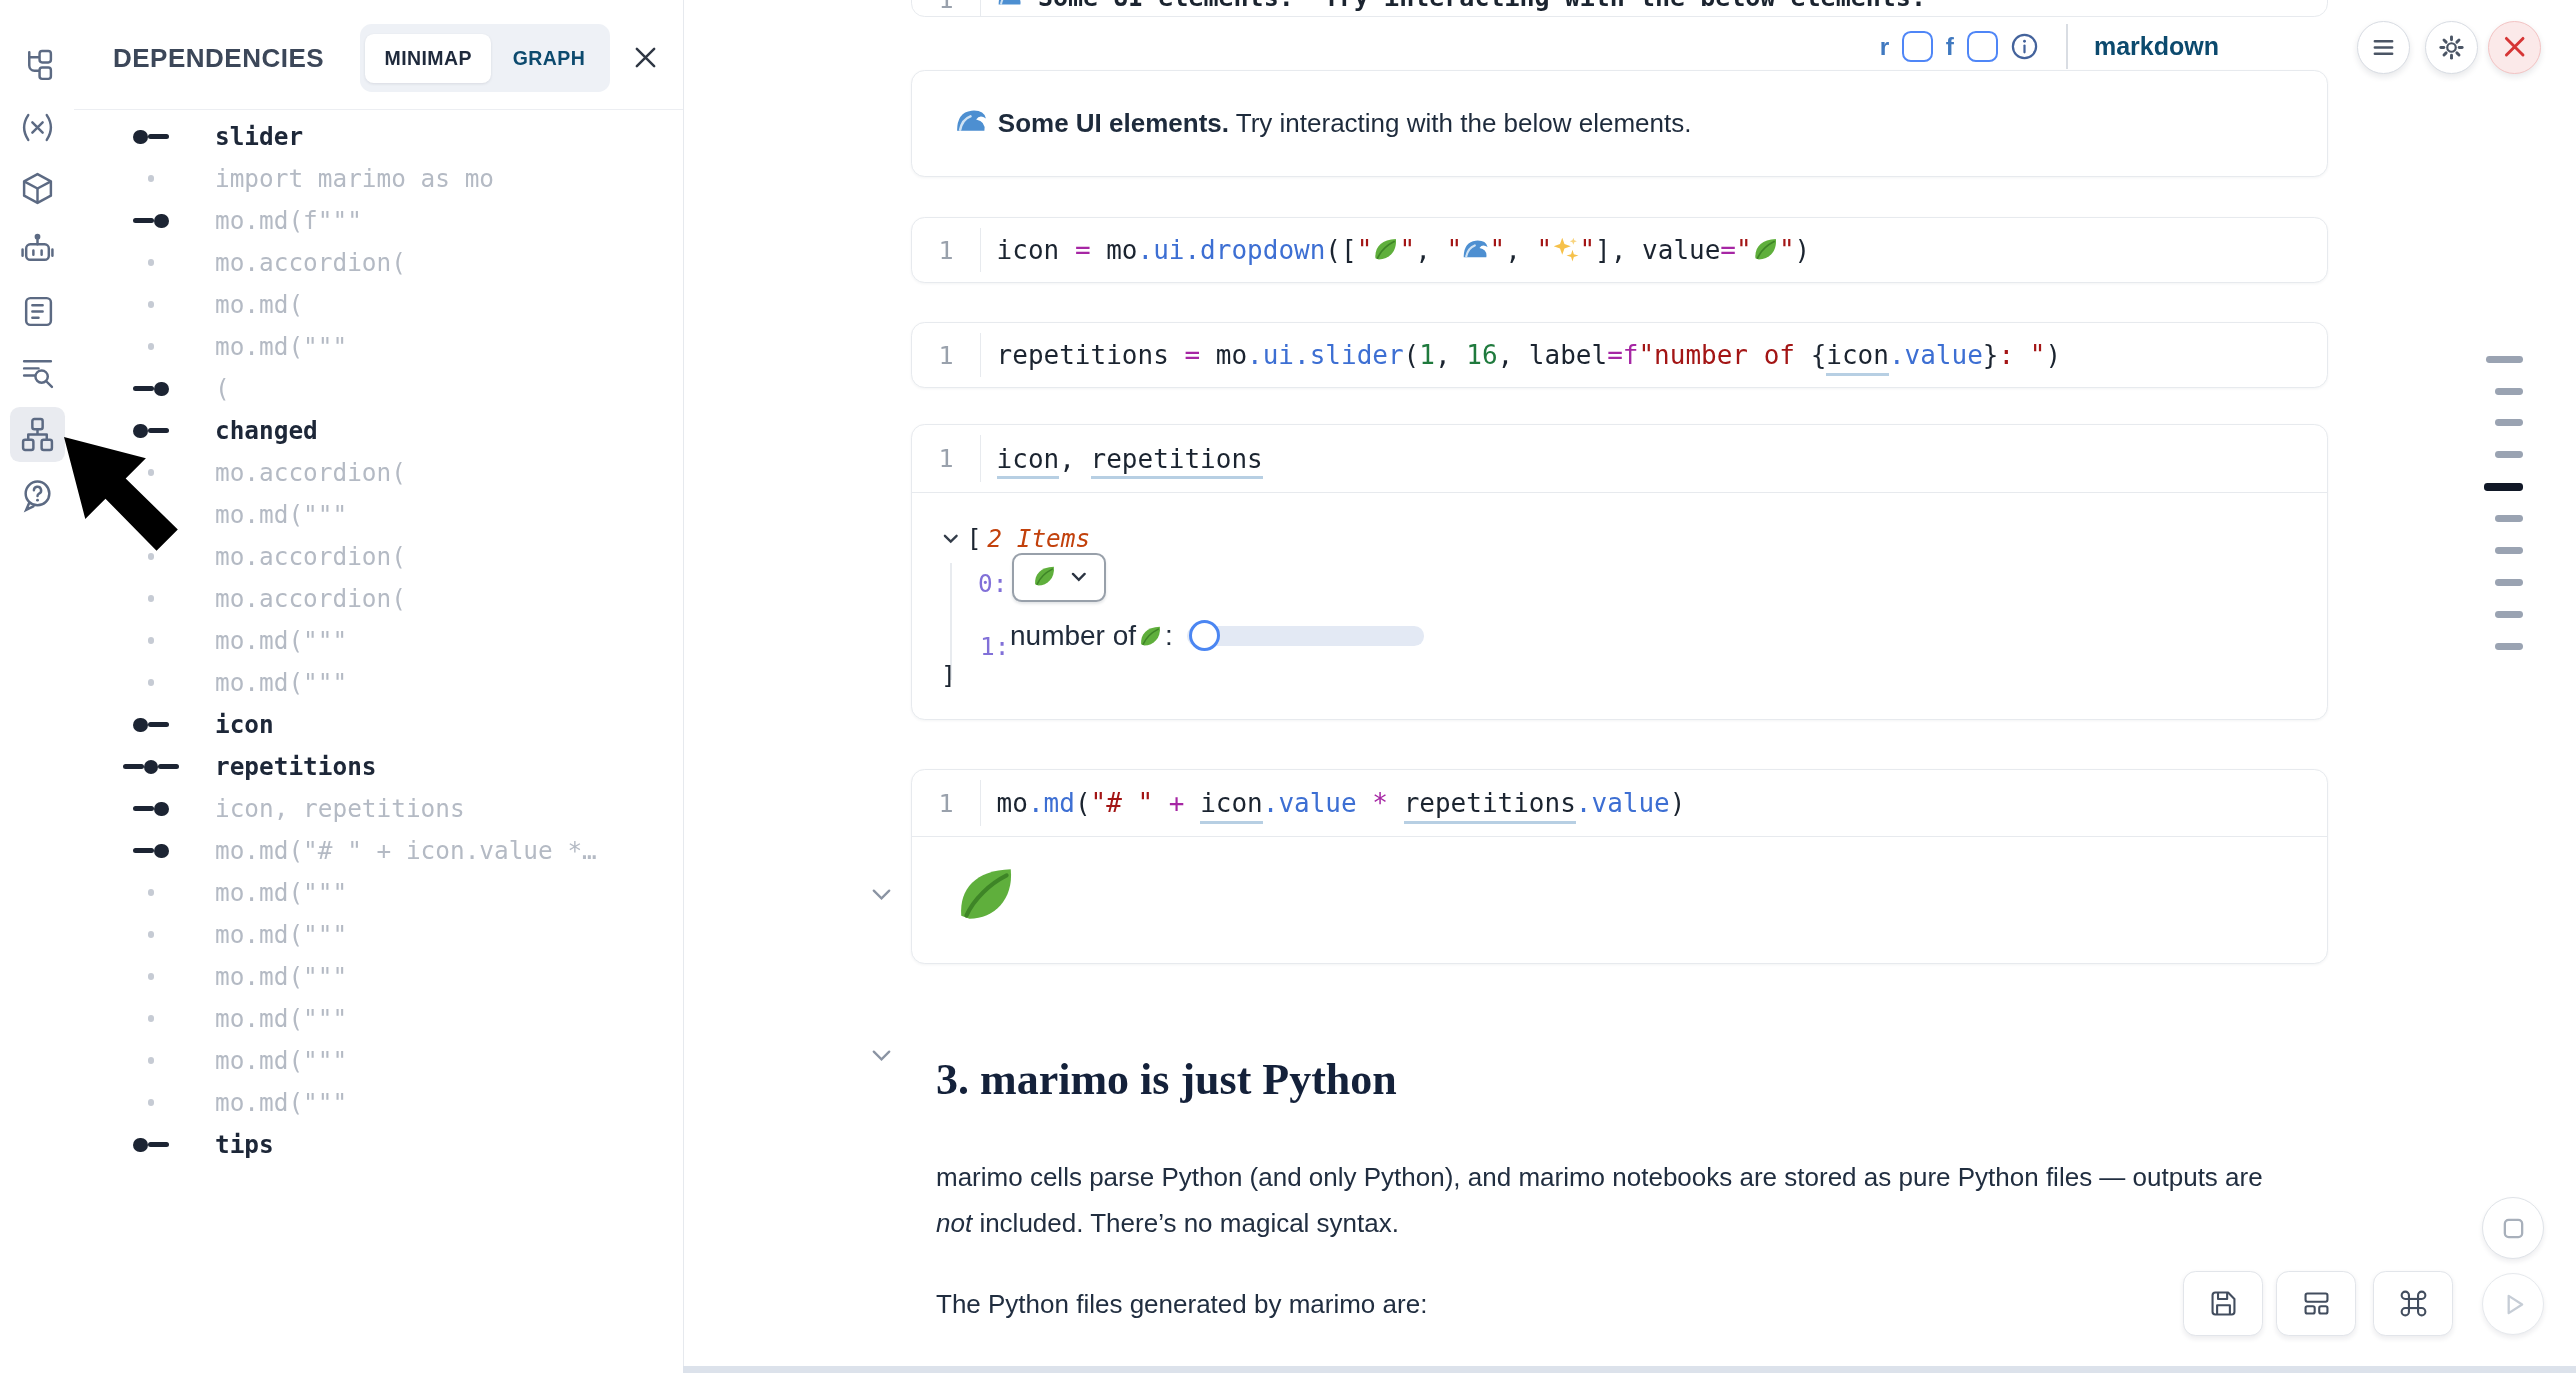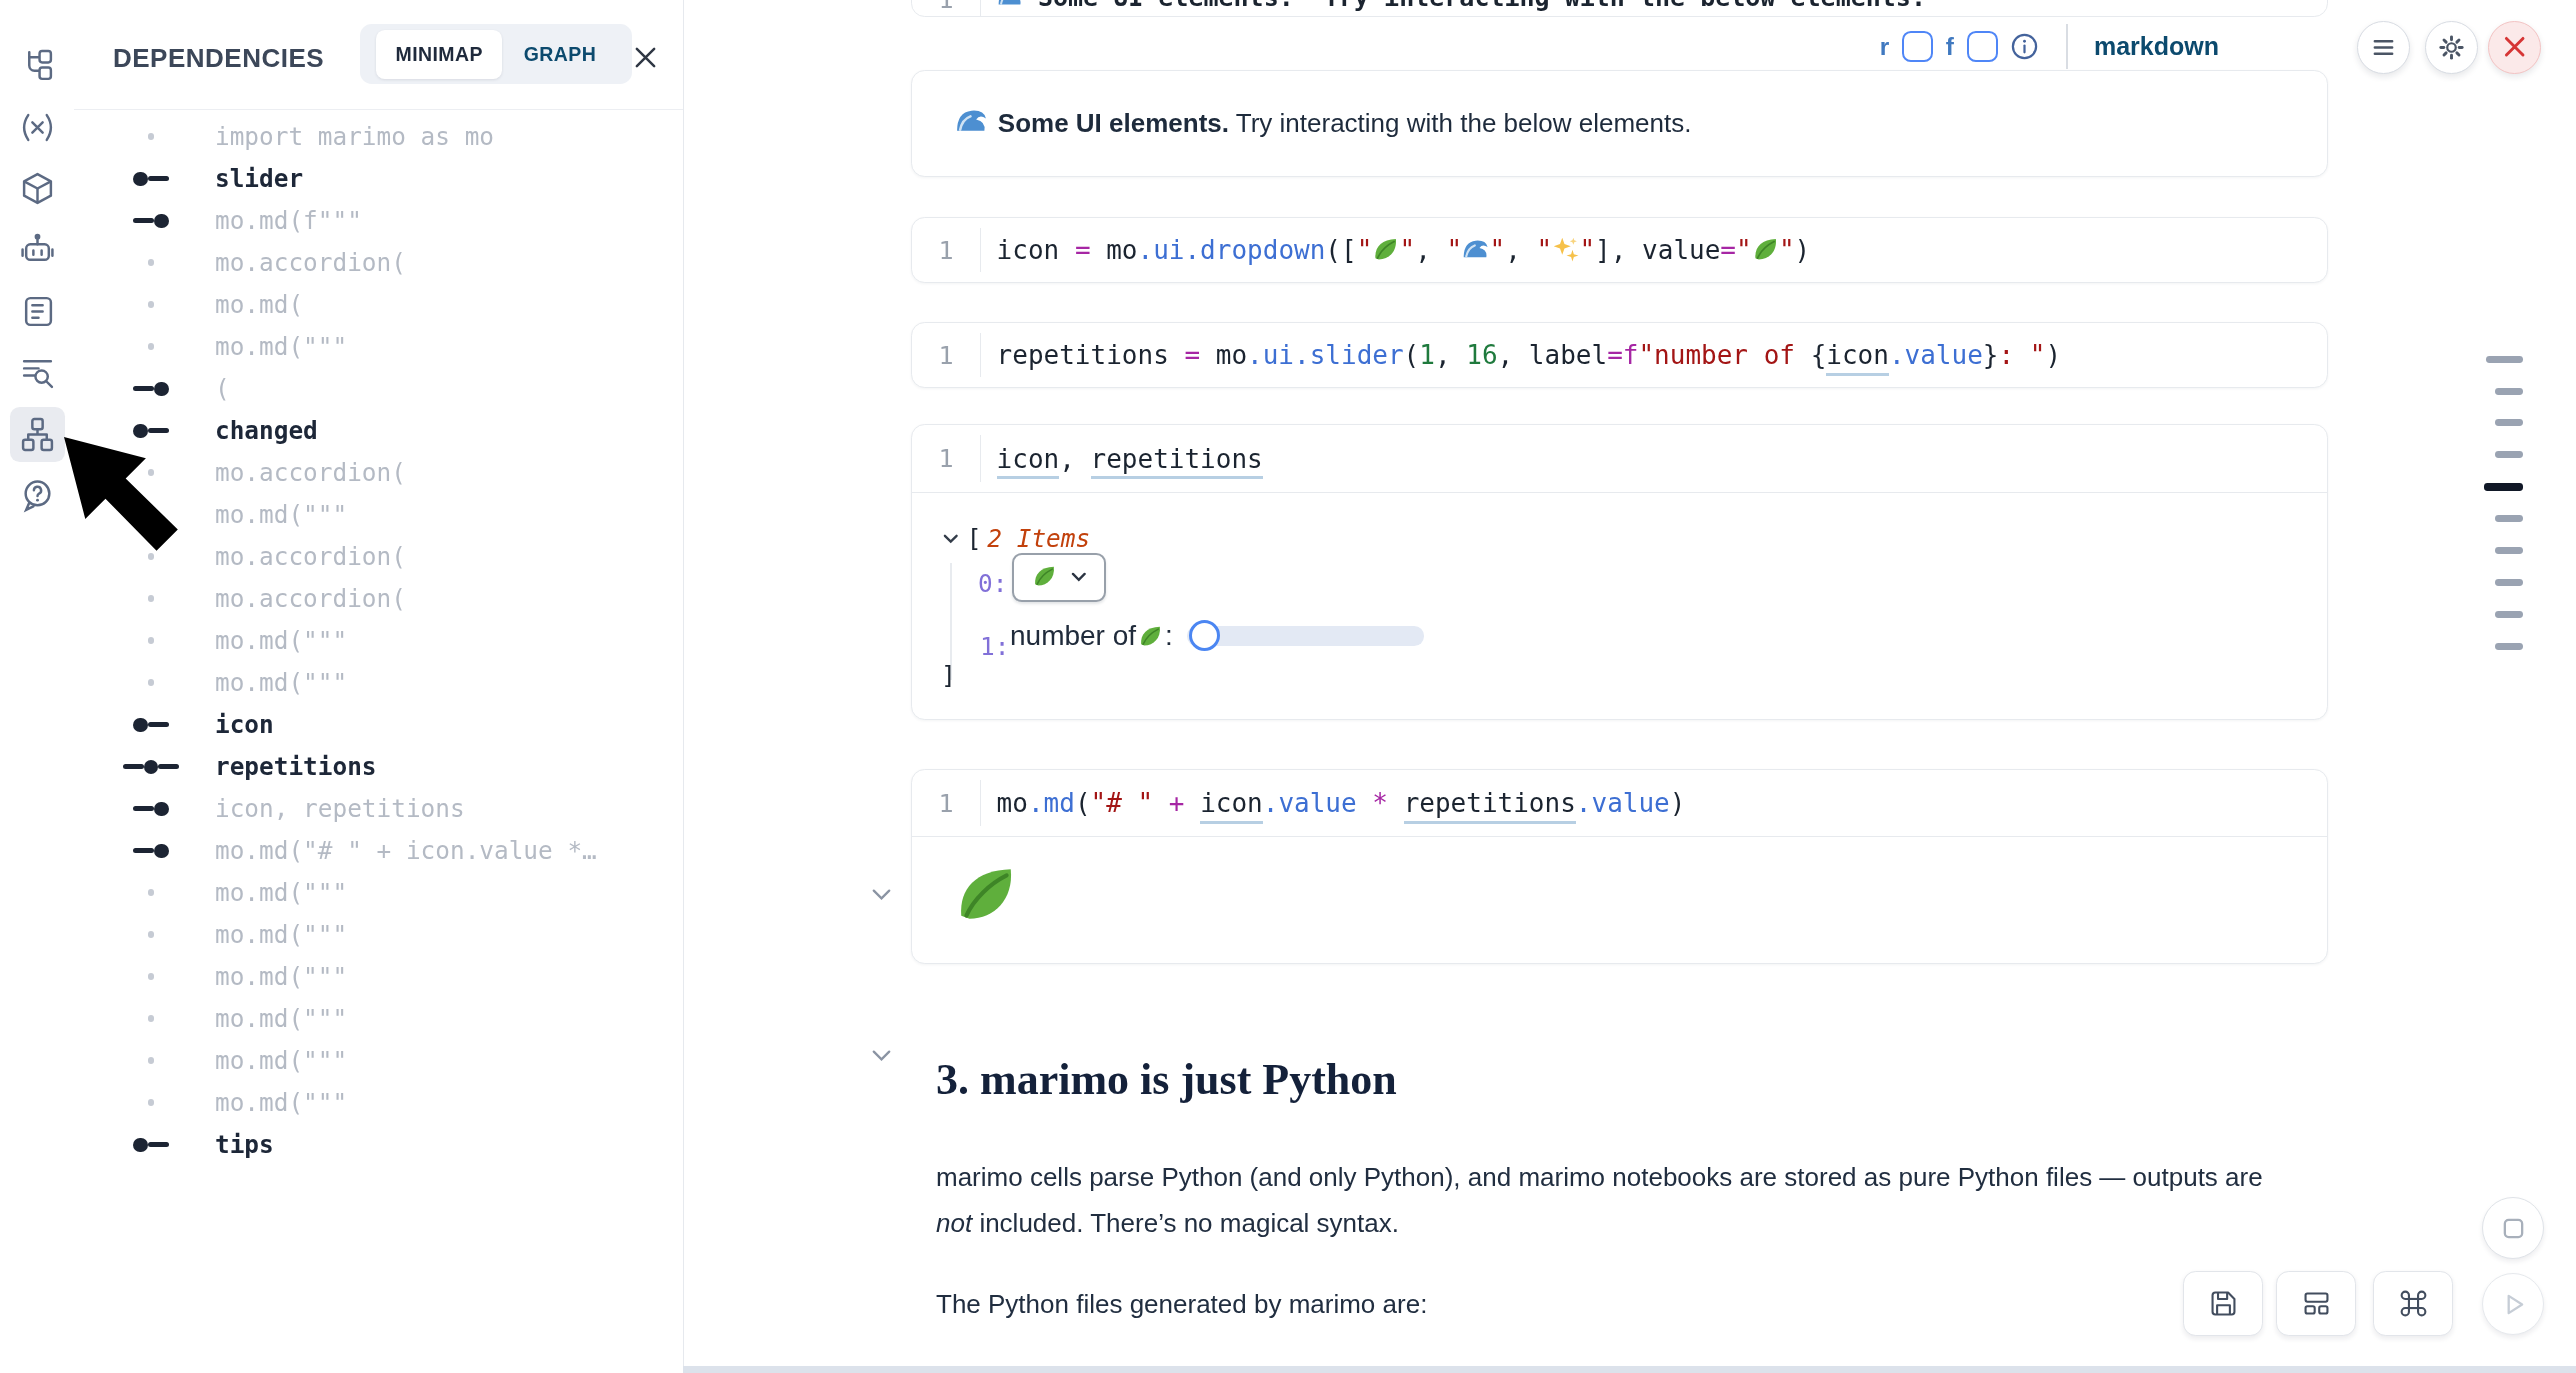--- a/index.html
+++ b/index.html
@@ -10,22 +10,22 @@
   .rail{position:absolute;left:0;top:0;width:74px;height:1374px;background:#fff;border-right:1px solid #e6e9ee;}
   .rail-icon{position:absolute;left:9.8px;width:55px;height:55px;border-radius:9.8px;display:flex;
     align-items:center;justify-content:center;color:#5c6a83;}
   .rail-icon svg{width:35px;height:35px;}
   .rail-icon.active{background:#e9ebf0;}
 
   
   .panel{position:absolute;left:74px;top:0;width:609px;height:1374px;background:#fff;border-right:1px solid #e6e9ee;}
   .panel-header{position:absolute;top:0;left:0;right:0;height:109px;border-bottom:1px solid #eceef2;background:#fff;}
   .panel-title{position:absolute;left:39px;top:43px;font-size:26px;font-weight:700;color:#3c4759;letter-spacing:0.5px;}
-  .tabs{position:absolute;left:286px;top:24.4px;height:60px;background:#eef1f6;border-radius:11.7px;
-    display:flex;align-items:center;padding:0 16px;gap:2px;box-sizing:border-box;}
+  .tabs{position:absolute;left:286px;top:24.4px;height:68px;background:#eef1f6;border-radius:11.7px;
+    display:flex;align-items:center;padding:0 5px;gap:2px;box-sizing:border-box;}
   .tab{height:49px;display:flex;align-items:center;padding:0 19.5px;font-size:19.5px;font-weight:700;
     color:#0c4a6e;border-radius:8.8px;letter-spacing:0.4px;}
   .tab.active{background:#fff;color:#1f2a3c;box-shadow:0 1px 2.9px rgba(20,30,50,.10);}
   .panel-close{position:absolute;right:23.4px;top:43px;width:29px;height:29px;display:flex;align-items:center;
     justify-content:center;color:#2f3744;}
   .mini-list{position:absolute;top:110px;left:0;right:0;bottom:0;padding-top:5.9px;}
   .mrow{height:42px;display:flex;align-items:center;padding-left:46px;
     font-family:"DejaVu Sans Mono",monospace;font-size:24.4px;color:#b4bac4;}
   .mrow.bold{color:#1d2738;font-weight:700;}
   .mk{width:62px;display:flex;align-items:center;justify-content:center;flex:none;}
@@ -228,32 +228,32 @@
         <div class="tab active">MINIMAP</div>
         <div class="tab">GRAPH</div>
       </div>
       <div class="panel-close">
         <svg width="25" height="25" viewBox="0 0 26 26" fill="none" stroke="currentColor" stroke-width="2.6" stroke-linecap="round">
           <path d="M4 4 L22 22 M22 4 L4 22"></path>
         </svg>
       </div>
     </div>
     <div class="mini-list">
-        <div class="mrow">
-          <span class="mk mk-none">
-            <span class="dot sm"></span>
-          </span>
-          <span class="mlabel">import marimo as mo</span>
-        </div>
         <div class="mrow bold">
           <span class="mk mk-out">
             <span class="dot"></span>
             <span class="seg"></span>
           </span>
           <span class="mlabel">slider</span>
+        </div>
+        <div class="mrow">
+          <span class="mk mk-none">
+            <span class="dot sm"></span>
+          </span>
+          <span class="mlabel">import marimo as mo</span>
         </div>
         <div class="mrow">
           <span class="mk mk-in">
             <span class="seg"></span>
             <span class="dot"></span>
           </span>
           <span class="mlabel">mo.md(f"""</span>
         </div>
         <div class="mrow">
           <span class="mk mk-none">

